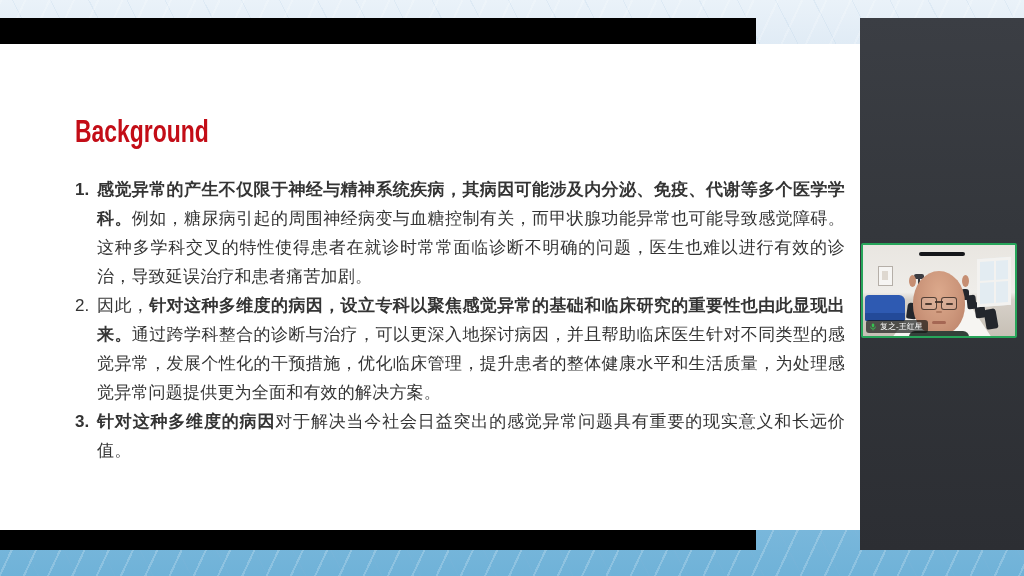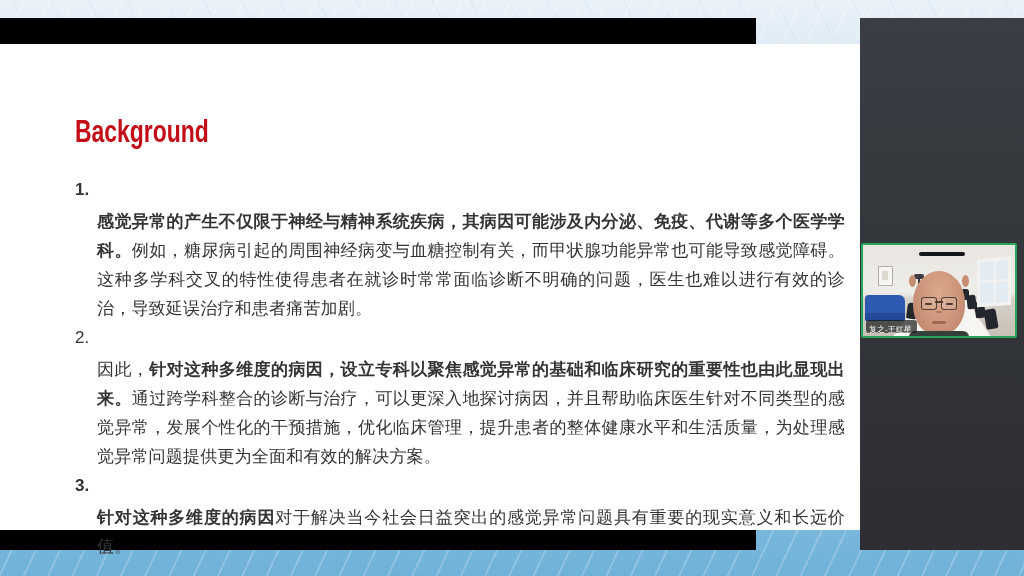--- a/index.html
+++ b/index.html
@@ -32,21 +32,21 @@
     letter-spacing:0px;white-space:nowrap;
   }
   .points{
     position:absolute;left:75px;top:131px;width:770px;
     list-style:none;margin:0;padding:0;
     font-size:17px;line-height:29px;color:#343434;
   }
   .point{display:flex;}
   .pnum{flex:0 0 22px;}
   .pnum.num-bold{font-weight:700;}
-  .ptext{flex:1;letter-spacing:0.2px;text-align:justify;margin-top:32px;}
+  .ptext{flex:1;letter-spacing:0.2px;text-align:justify;}
   .ptext .seg-bold{font-weight:700;}
 
   
   .right-panel{
     position:absolute;left:860px;top:18px;width:164px;height:532px;
     background:linear-gradient(180deg,#3b3e44 0%,#34373c 40%,#2c2e33 100%);
   }
   .video-tile{
     position:absolute;left:1px;top:225px;width:152px;height:91px;
     border:2px solid var(--active-green,#27a55a);border-radius:2px;
@@ -89,21 +89,21 @@
   .bridge{position:absolute;left:14px;top:4px;width:8px;height:1.5px;background:rgba(60,45,38,0.85);}
   .eye{position:absolute;top:5px;width:7px;height:1.6px;background:#4c3a30;border-radius:1px;}
   .eye.l{left:3px;} .eye.r{right:3px;}
   .nose{left:73px;top:66px;width:6px;height:2px;background:#b07a60;border-radius:1px;}
   .mouth{left:69px;top:76px;width:14px;height:3px;background:#a56754;border-radius:2px;}
   .shirt{left:46px;top:86px;width:60px;height:6px;background:#33413a;border-radius:6px 6px 0 0;}
   
   .name-badge{
     position:absolute;left:3px;bottom:3px;height:13px;
     display:flex;align-items:center;gap:3px;padding:0 5px 0 3px;
-    background:rgba(18,20,19,0.68);border-radius:3px;flex-direction:column;
+    background:rgba(18,20,19,0.68);border-radius:3px;
   }
   .name-badge .mic{width:8px;height:8px;display:block;}
   .name-badge .pname{font-size:8px;color:#fff;white-space:nowrap;line-height:13px;}
 </style>
 </head>
 <body>
 
 <div class="bg-pattern"></div>
 
 <div class="share-area">

